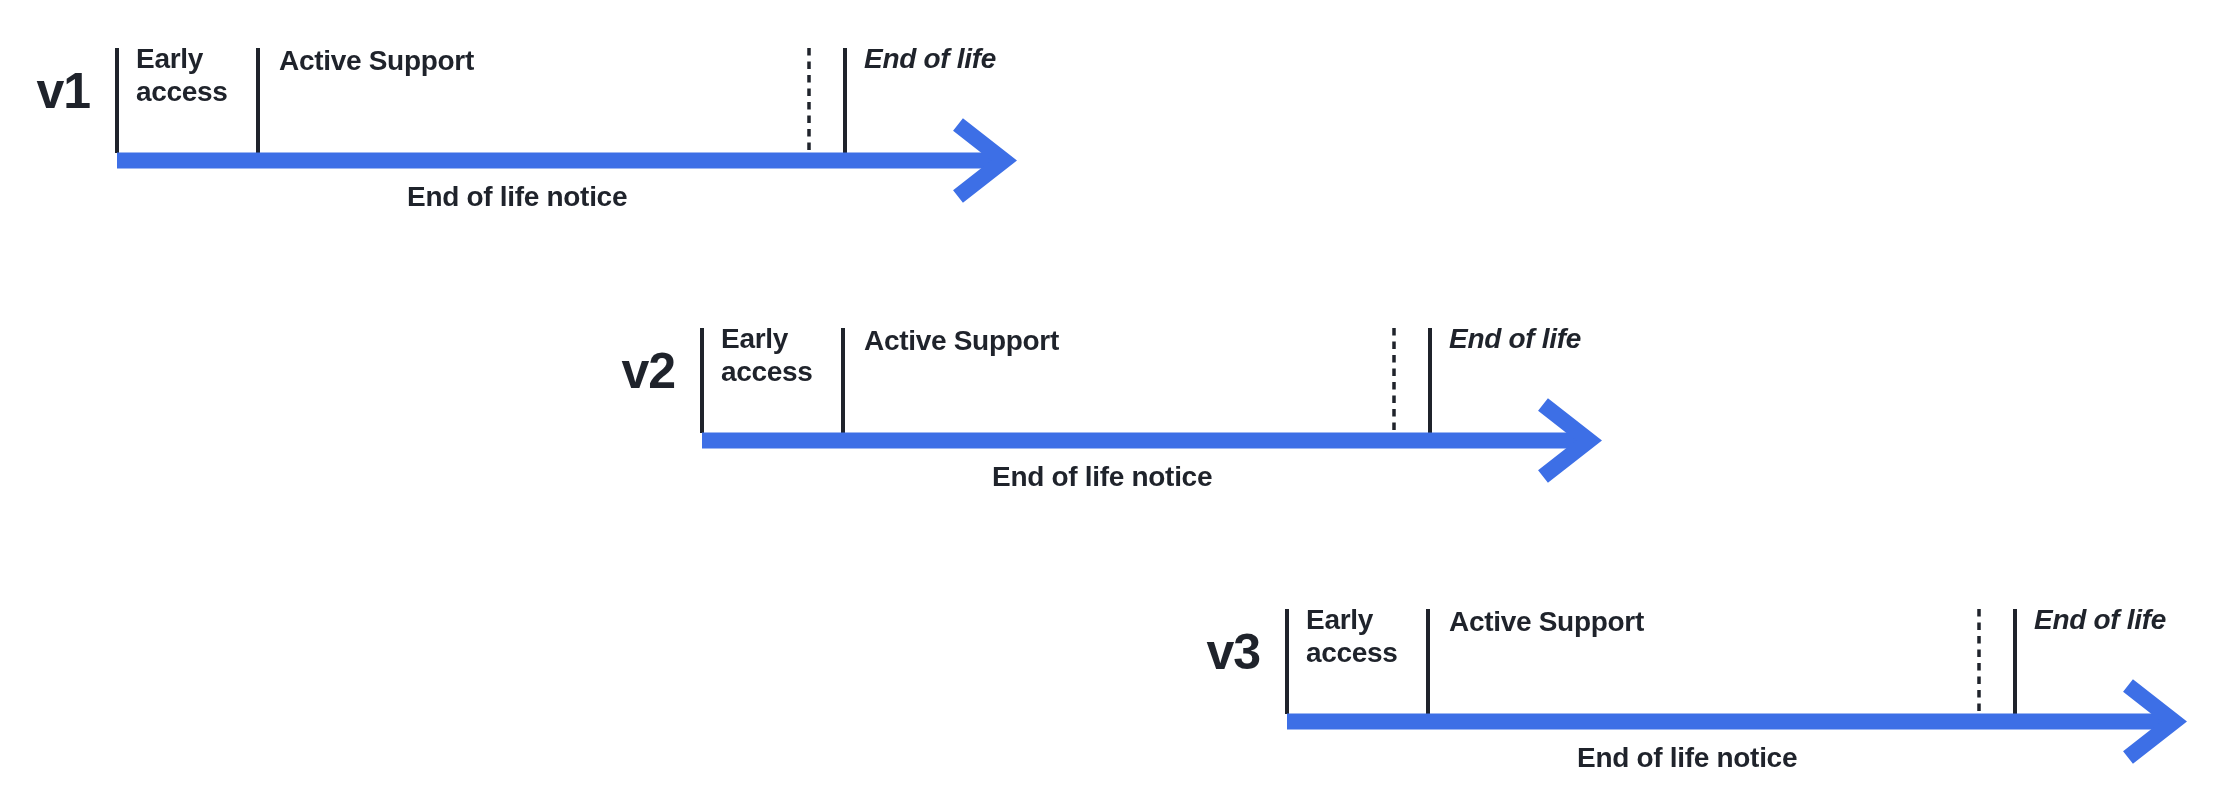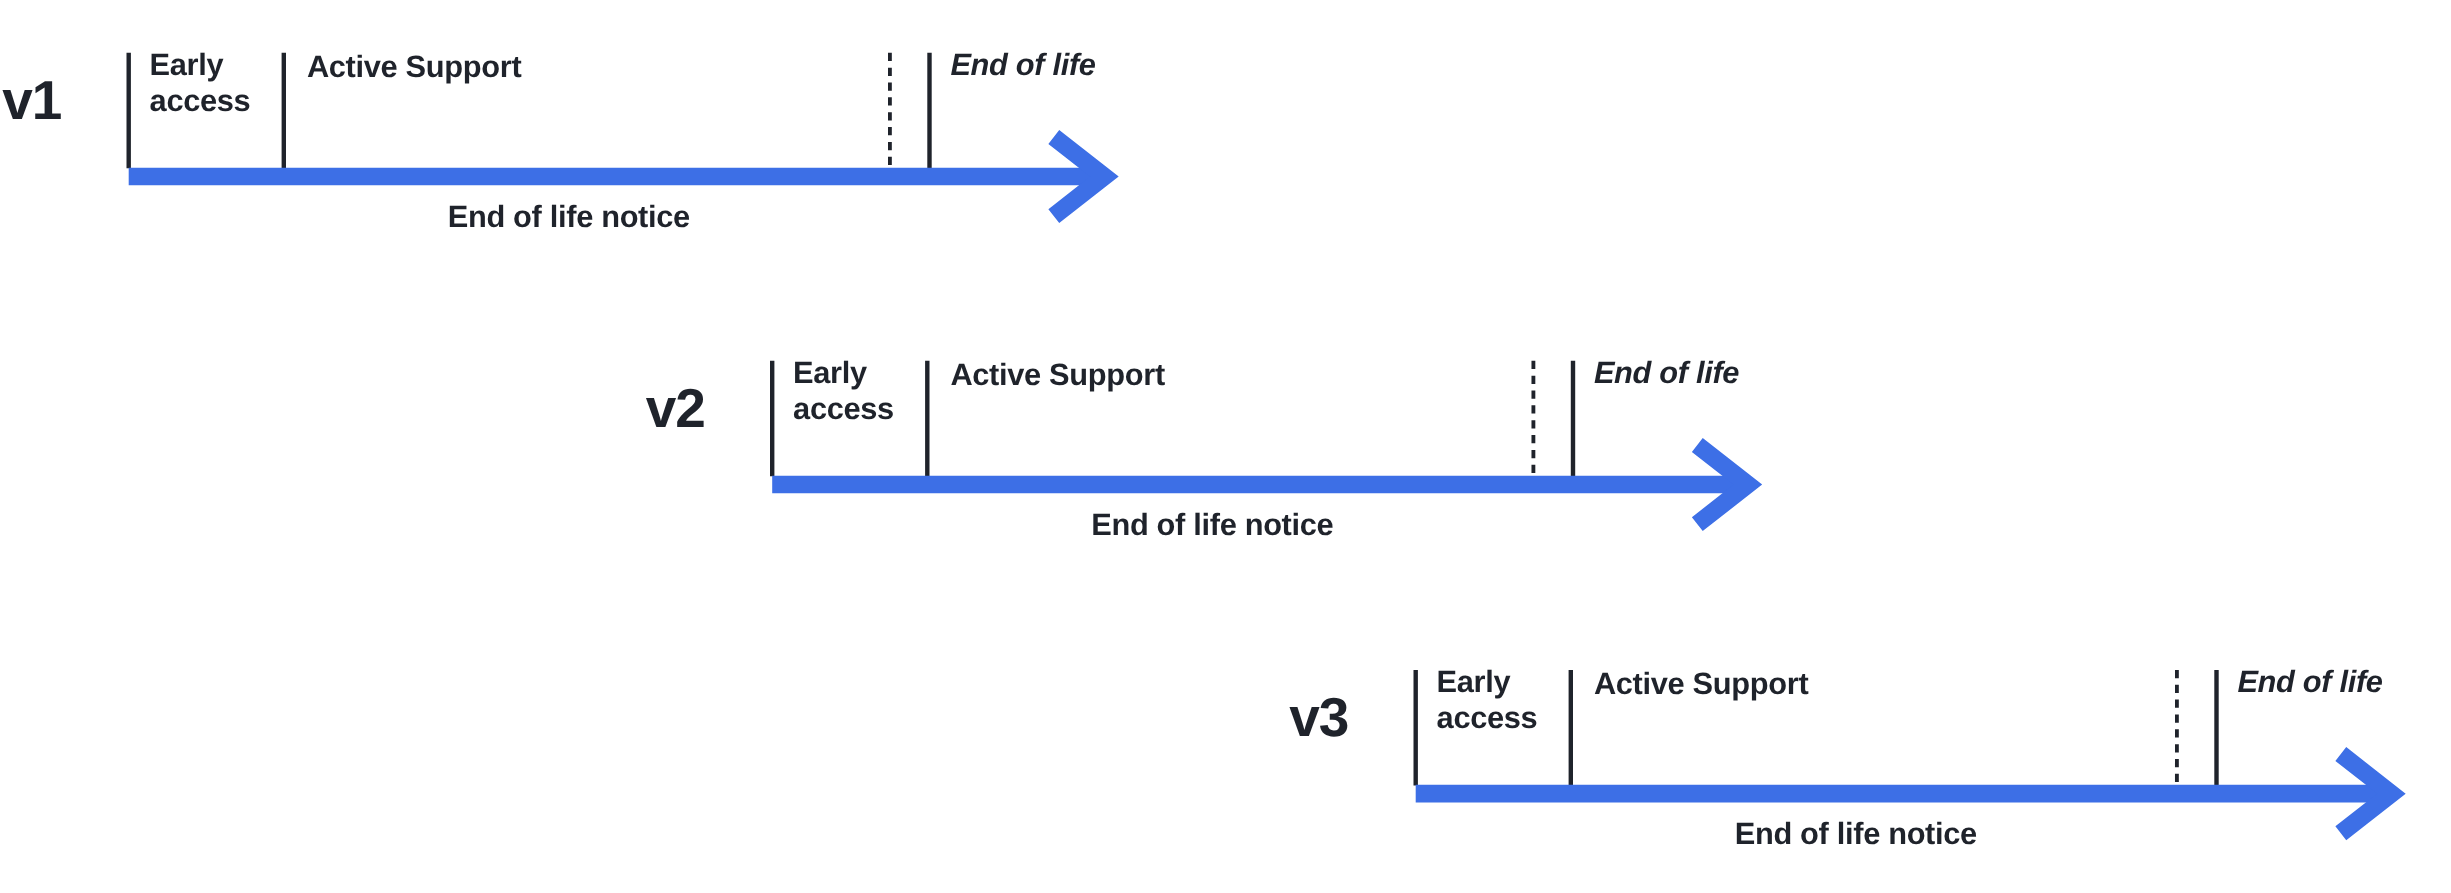--- a/index.html
+++ b/index.html
@@ -18,21 +18,21 @@
   .timeline{
     position:absolute;
     width:1060px;height:178px;
   }
   .timeline.t1{left:2px;top:40px;}
   .timeline.t2{left:587px;top:320px;}
   .timeline.t3{left:1172px;top:601px;}
 
   .version{
     position:absolute;left:0;top:26px;width:88px;
-    text-align:left;
+    text-align:right;
     font-size:50px;font-weight:700;line-height:1;
     letter-spacing:-1px;
   }
   .lbl{
     position:absolute;
     font-size:28px;font-weight:700;line-height:33px;
     letter-spacing:-0.3px;
     white-space:nowrap;
   }
   .lbl.early{left:134px;top:2px;width:110px;white-space:normal;}

